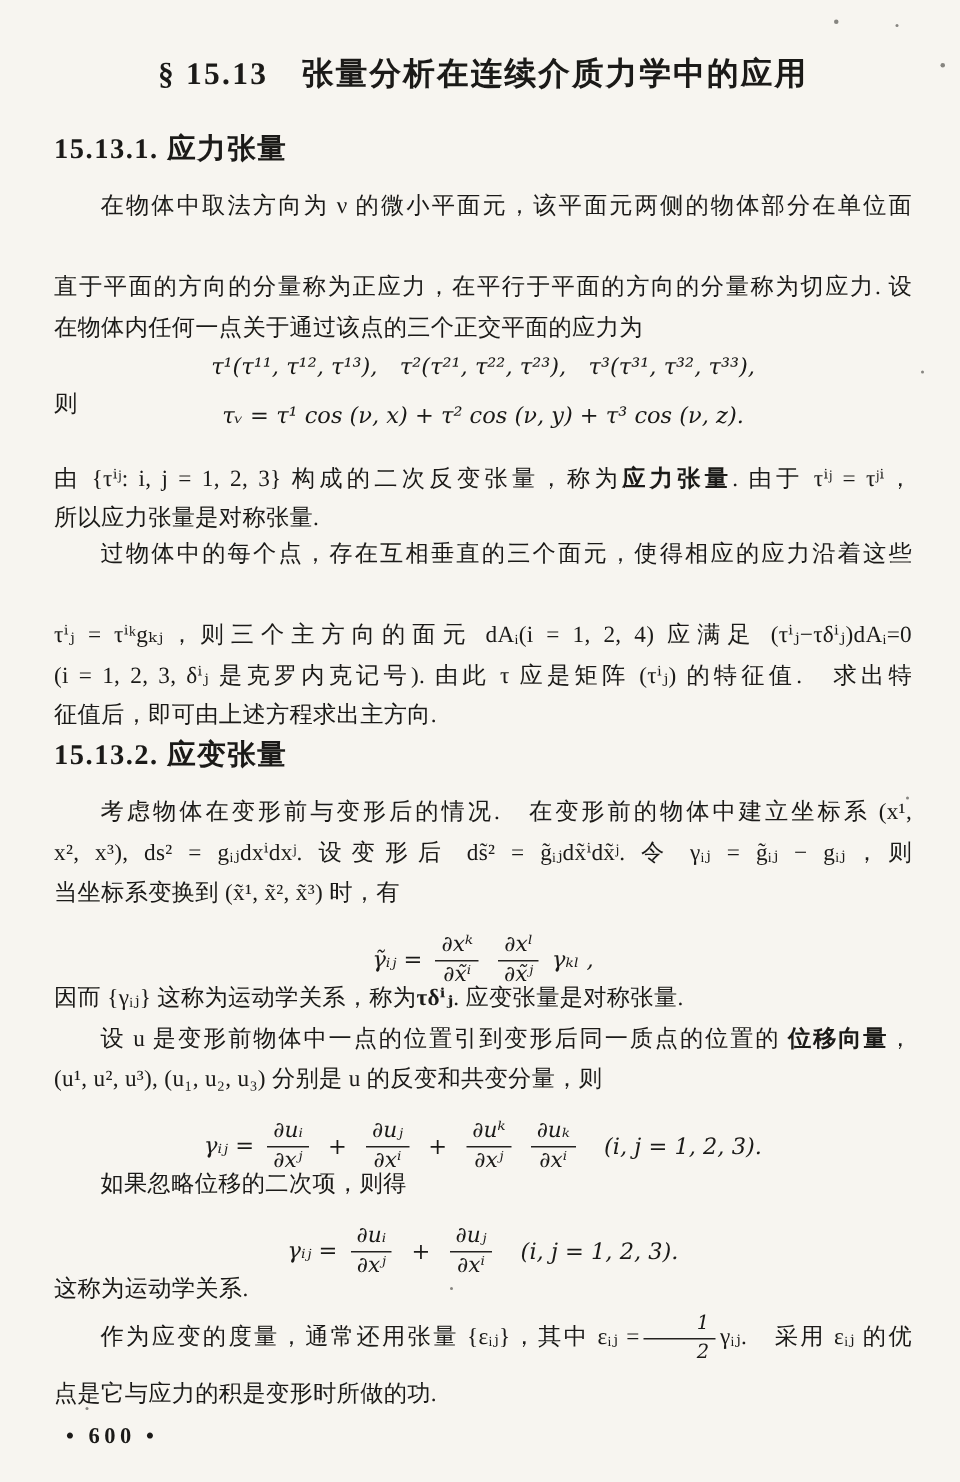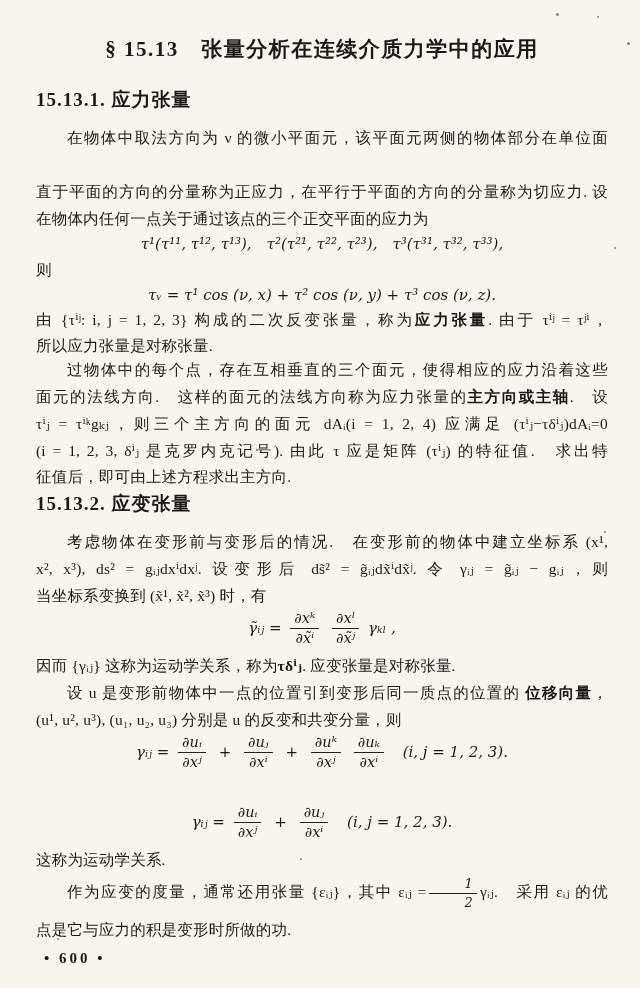--- a/index.html
+++ b/index.html
@@ -29,21 +29,21 @@
   .fline{
     position:absolute;left:36px;width:572px;text-align:center;
     font-size:15px;line-height:26px;
   }
   .math{
     font-family:"DejaVu Serif","DejaVu Sans",serif;
     font-style:italic;
   }
   .frac{
     display:inline-flex;flex-direction:column;align-items:center;
-    vertical-align:middle;line-height:1.2;margin:4px 4px;
+    vertical-align:middle;line-height:1.2;margin:16px 4px;
     font-size:14.5px;
   }
   .frac .fn{padding:0 4px 1px;border-bottom:1.4px solid #242220;}
   .frac .fd{padding-top:1px;}
   .frac.small{font-size:13px;margin:0 3px;}
   .op{margin:0 4px;}
   .tail{margin-left:10px;margin-top:20px;}
   .footer{
     position:absolute;left:44px;top:950px;
     font-size:15px;font-weight:bold;letter-spacing:3px;
@@ -63,27 +63,26 @@
   <div class="blk h2" style="top:86px">15.13.1. 应力张量</div>
 
   <div class="blk line j indent" style="top:124px">在物体中取法方向为 ν 的微小平面元，该平面元两侧的物体部分在单位面</div>
   <div class="blk line" style="top:205px">在物体内任何一点关于通过该点的三个正交平面的应力为</div>
   <div class="blk line j" style="top:178px">直于平面的方向的分量称为正应力，在平行于平面的方向的分量称为切应力. 设</div>
 
   <div class="fline math" style="top:231px">τ¹(τ¹¹, τ¹², τ¹³),　τ²(τ²¹, τ²², τ²³),　τ³(τ³¹, τ³², τ³³),</div>
 
   <div class="blk line" style="top:256px">则</div>
 
-  <div class="fline math" style="top:282px">τᵥ = τ¹ cos (ν, x) + τ² cos (ν, y) + τ³ cos (ν, z).</div>
+  <div class="fline math" style="top:264px">τᵥ = τ¹ cos (ν, x) + τ² cos (ν, y) + τ³ cos (ν, z).</div>
 
   <div class="blk line j" style="top:306px"><span>由 {τⁱʲ: i, j = 1, 2, 3} 构成的二次反变张量，称为</span><span class="b">应力张量</span><span>. 由于 τⁱʲ = τʲⁱ，</span></div>
   <div class="blk line" style="top:332px">所以应力张量是对称张量.</div>
 
   <div class="blk line j indent" style="top:356px">过物体中的每个点，存在互相垂直的三个面元，使得相应的应力沿着这些</div>
-  <div class="blk line j" style="top:383px"><span>面元的法线方向.　这样的面元的法线方向称为应力张量的</span><span class="b">主方向或主轴</span><span>.　设</span></div>
   <div class="blk line j" style="top:410px">τⁱⱼ = τⁱᵏgₖⱼ，则三个主方向的面元 dAᵢ(i = 1, 2, 4) 应满足 (τⁱⱼ−τδⁱⱼ)dAᵢ=0</div>
   <div class="blk line j" style="top:437px">(i = 1, 2, 3, δⁱⱼ 是克罗内克记号). 由此 τ 应是矩阵 (τⁱⱼ) 的特征值.　求出特</div>
   <div class="blk line" style="top:463px">征值后，即可由上述方程求出主方向.</div>
 
   <div class="blk h2" style="top:490px">15.13.2. 应变张量</div>
 
   <div class="blk line j indent" style="top:528px">考虑物体在变形前与变形后的情况.　在变形前的物体中建立坐标系 (x¹,</div>
   <div class="blk line j" style="top:555px">x², x³), ds² = gᵢⱼdxⁱdxʲ. 设变形后 ds̃² = g̃ᵢⱼdx̃ⁱdx̃ʲ. 令 γᵢⱼ = g̃ᵢⱼ − gᵢⱼ，则</div>
   <div class="blk line" style="top:582px">当坐标系变换到 (x̃¹, x̃², x̃³) 时，有</div>
 
@@ -121,20 +120,21 @@
         <span class="fn">∂uᵏ</span>
         <span class="fd">∂xʲ</span>
       </span>
     <span class="frac">
         <span class="fn">∂uₖ</span>
         <span class="fd">∂xⁱ</span>
       </span>
     <span class="tail">(i, j = 1, 2, 3).</span>
   </div>
 
+  <div class="blk line indent" style="top:776px">如果忽略位移的二次项，则得</div>
 
   <div class="fline math" style="top:800px">
     <span>γᵢⱼ =</span>
     <span class="frac">
         <span class="fn">∂uᵢ</span>
         <span class="fd">∂xʲ</span>
       </span>
     <span class="op">+</span>
     <span class="frac">
         <span class="fn">∂uⱼ</span>

